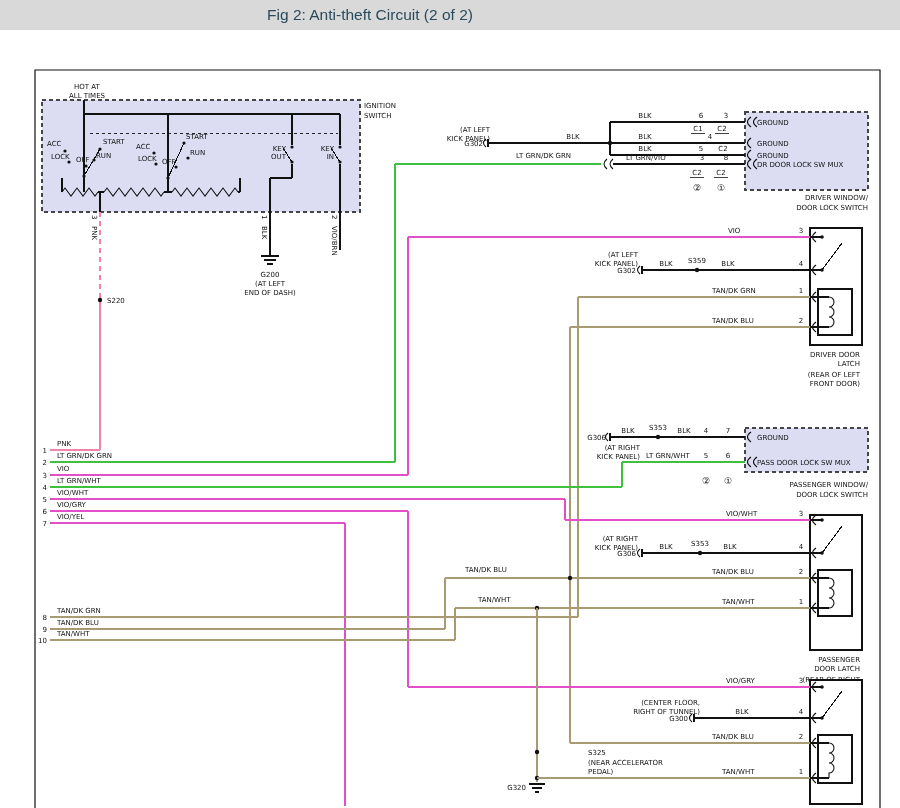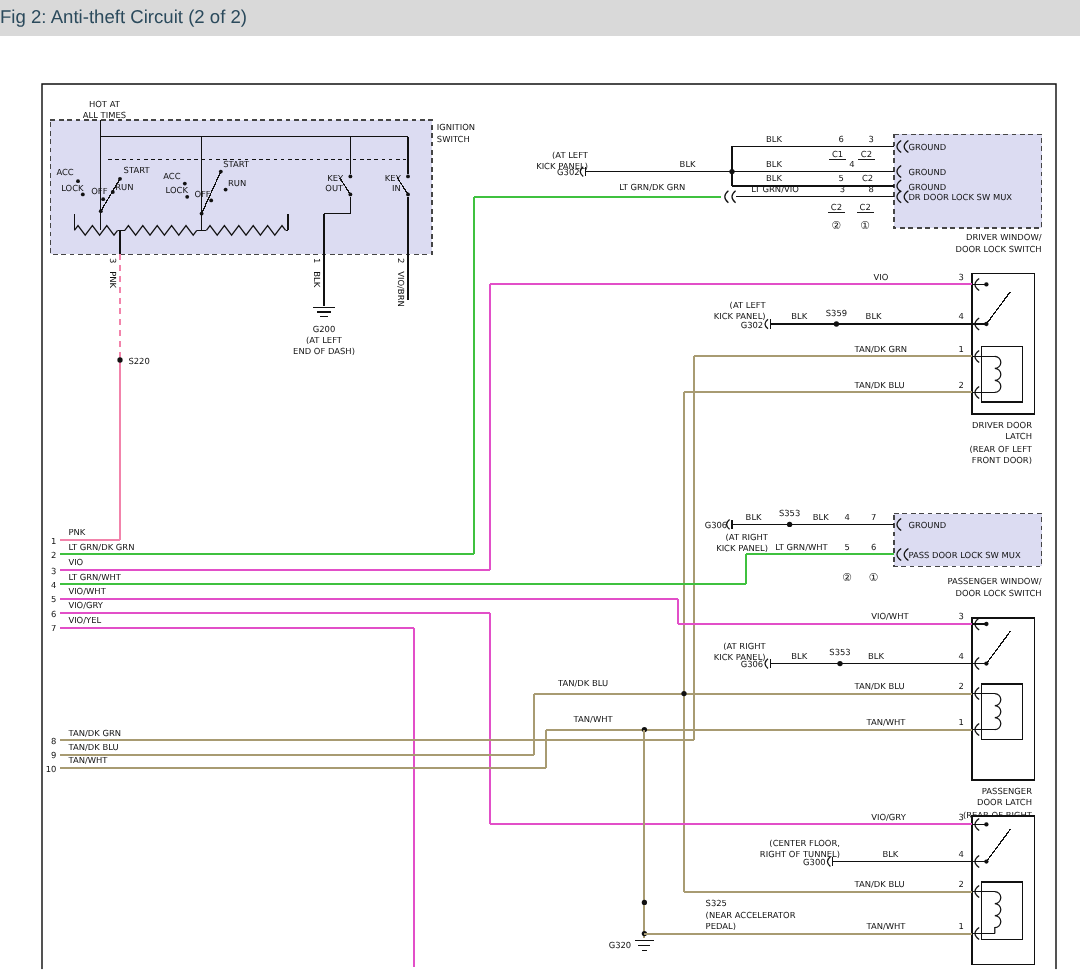--- a/index.html
+++ b/index.html
@@ -1,18 +1,18 @@
 <!DOCTYPE html>
 <html style="--pink: #f283ab; --green: #3fc13f; --violet: #e24fc8; --tan: #a89b72; --lavender: #dcdcf2; --header_bg: #d9d9d9; --title_text: #2b4a5c;"><head>
 <meta charset="utf-8">
 <style>
   html,body{margin:0;padding:0;background:#fff;}
   .page{position:relative;width:900px;height:808px;background:#fff;overflow:hidden;}
   .hdr{position:absolute;top:0;left:0;width:900px;height:30px;background:var(--header_bg,#d9d9d9);}
-  .hdr span{display:block;width:740px;text-align:left;line-height:30px;
+  .hdr span{display:block;width:740px;text-align:center;line-height:30px;
     font-family:"Liberation Sans",sans-serif;font-size:15.5px;color:var(--title_text,#2b4a5c);}
   svg{position:absolute;top:0;left:0;}
   svg text{font-family:"DejaVu Sans",sans-serif;font-size:7px;fill:#111;}
   .m{text-anchor:middle}.e{text-anchor:end}.c{font-size:9px}
   line,polyline,path,rect{fill:none;stroke:#111;stroke-width:1.05;}
   line,rect{shape-rendering:crispEdges;}
   rect.bx{fill:var(--lavender,#dcdcf2);stroke:#454545;stroke-dasharray:4 3;}
   rect.sb{fill:#fff;}
   .wp{stroke:var(--pink,#f283ab);stroke-width:1.7}
   .wpd{stroke:var(--pink,#f283ab);stroke-width:1.7;stroke-dasharray:5 4}

